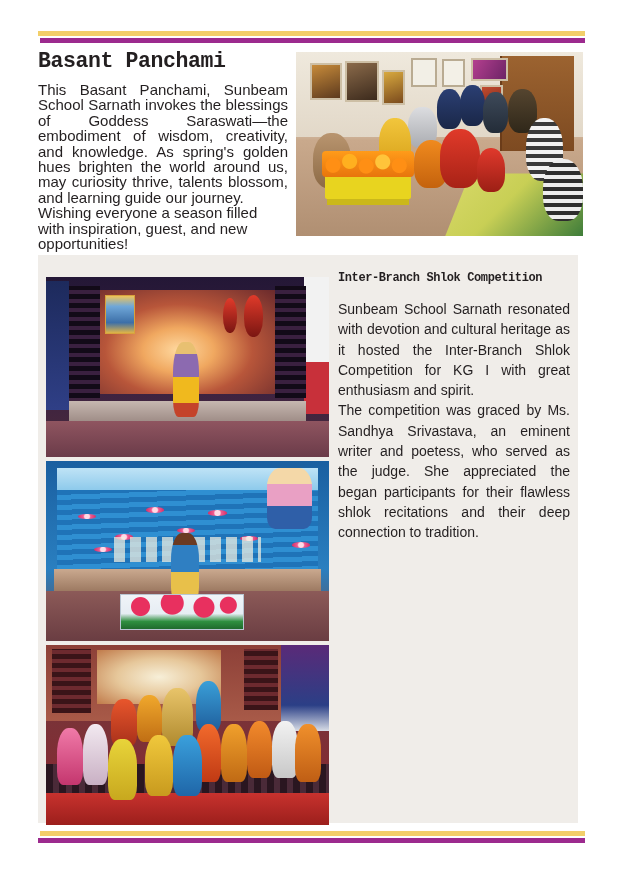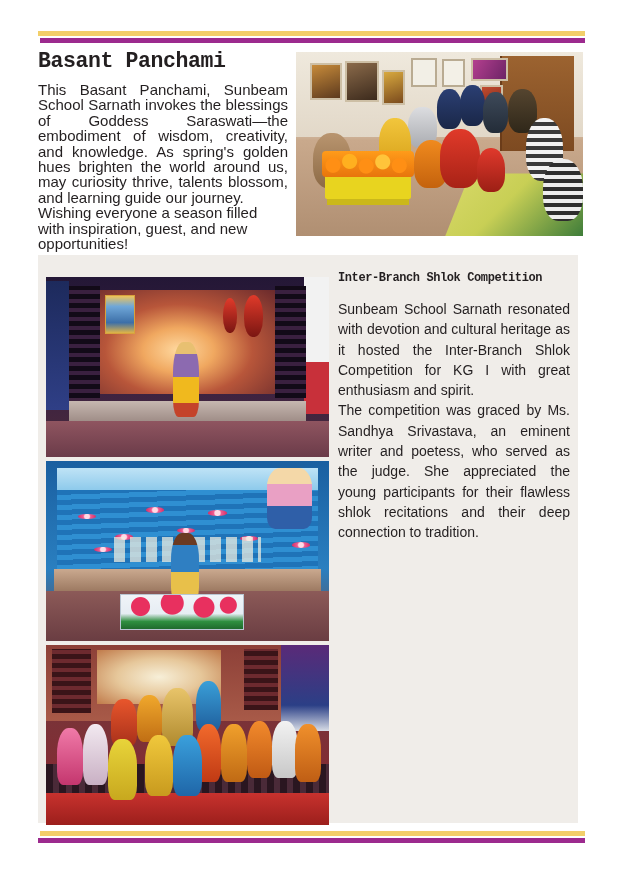--- a/index.html
+++ b/index.html
@@ -472,21 +472,21 @@
           <div class="kid k7"></div>
         </div>
       </div>
 
     </div>
 
     <div class="s2-text">
       <div class="headline s2-title">Inter-Branch Shlok Competition</div>
       <div class="s2-body">
         <p>Sunbeam School Sarnath resonated with devotion and cultural heritage as it hosted the Inter-Branch Shlok Competition for KG I with great enthusiasm and spirit.</p>
-        <p>The competition was graced by Ms. Sandhya Srivastava, an eminent writer and poetess, who served as the judge. She appreciated the young participants for their flawless shlok recitations and their deep connection to tradition.</p>
+        <p>The competition was graced by Ms. Sandhya Srivastava, an eminent writer and poetess, who served as the judge. She appreciated the began participants for their flawless shlok recitations and their deep connection to tradition.</p>
       </div>
     </div>
 
   </div>
 
   <div class="rule-group bottom">
     <div class="rule-gold"></div>
     <div class="rule-gap"></div>
     <div class="rule-purple"></div>
   </div>

